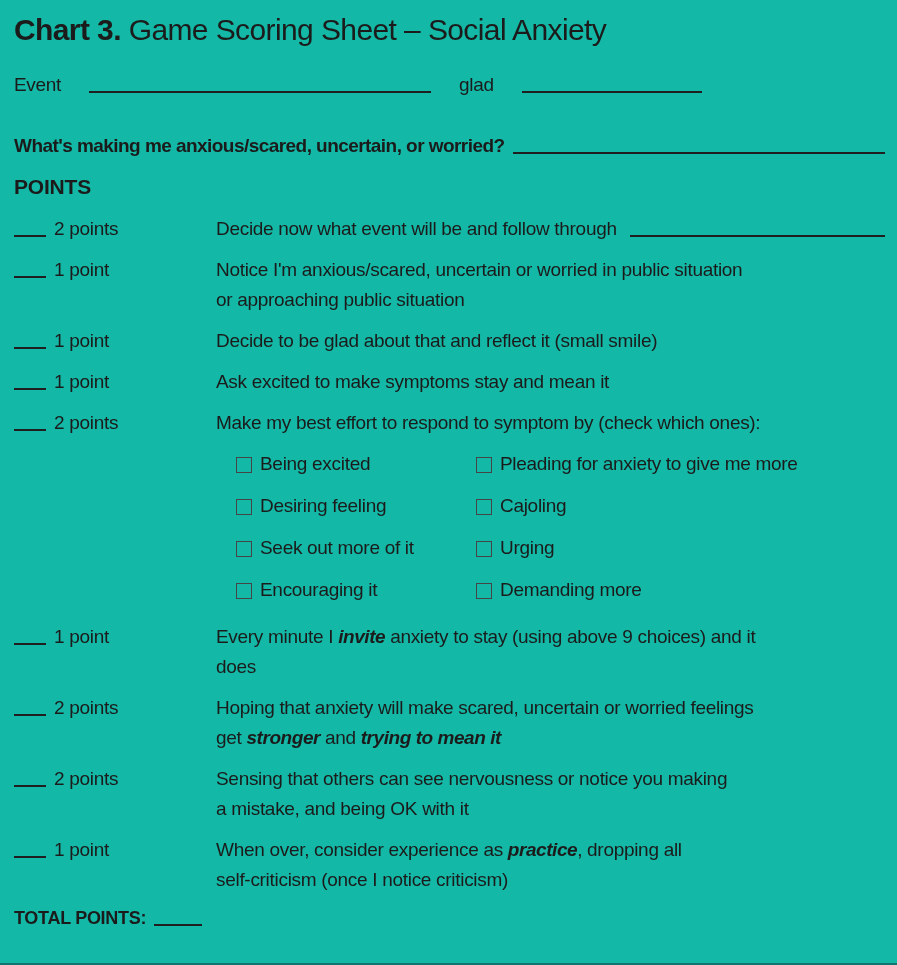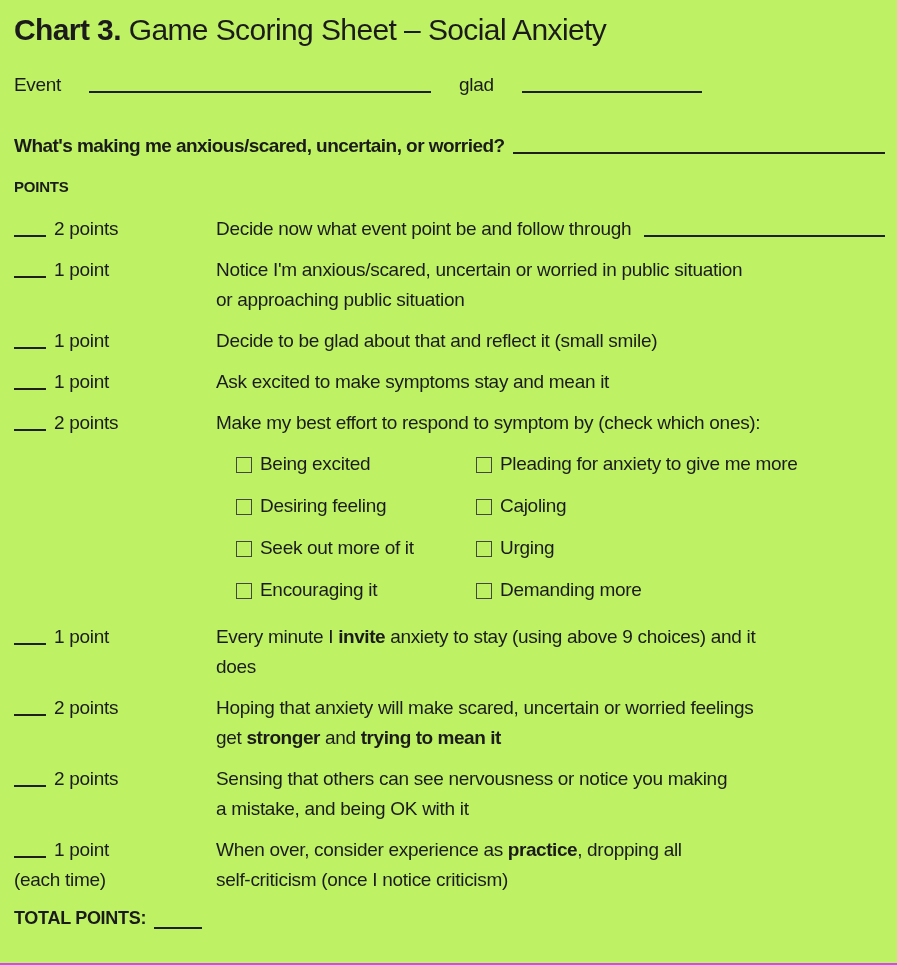--- a/index.html
+++ b/index.html
@@ -6,23 +6,23 @@
   html, body { background: #e3e3e3; }
   body {
     font-family: "Liberation Sans", sans-serif;
     color: #1b1b1b;
     letter-spacing: -0.3px;
   }
   .page {
     position: relative;
     width: 897px;
     height: 965px;
-    background: #bef264;
+    background: #14b8a6;
     padding: 10px 12px 0 14px;
-    border-bottom: 2px solid #d946ef;
+    border-bottom: 2px solid #0f766e;
     overflow: hidden;
   }
   h1.title {
     font-size: 30px;
     line-height: 36px;
     margin-top: 2px;
     font-weight: normal;
     letter-spacing: -0.6px;
     white-space: nowrap;
   }
@@ -45,38 +45,38 @@
     top: 2px;
   }
   .blank.grow { flex: 1 1 auto; min-width: 40px; }
   .w342 { width: 342px; margin: 0 8px 0 8px; }
   .w180 { width: 180px; margin-left: 8px; }
   .w32  { width: 32px; margin-right: 8px; }
   .w48  { width: 48px; margin-left: 8px; }
   .blank.grow { margin-left: 8px; }
   .points-header {
     margin-top: 18px;
-    font-size: 15px;
+    font-size: 21px;
     line-height: 22px;
     font-weight: bold;
     letter-spacing: -0.2px;
   }
   .rows { margin-top: 16px; }
   .row {
     display: flex;
     align-items: flex-start;
     margin-bottom: 11px;
     font-size: 19px;
     line-height: 30px;
   }
   .pts { width: 202px; flex: 0 0 202px; }
   .pts-note { line-height: 30px; }
   .desc { flex: 1 1 auto; white-space: pre-line; }
   .desc.flexline { display: flex; align-items: baseline; white-space: pre; }
-  .desc b { letter-spacing: -0.45px; }
+  .desc b { letter-spacing: -0.45px; font-style: italic; }
   .cbgrid { margin: 3px 0 17px 202px; }
   .cbrow { display: flex; margin-bottom: 12px; }
   .cbcell {
     display: flex;
     align-items: center;
     font-size: 19px;
     line-height: 30px;
   }
   .cbcell.col1 { width: 260px; flex: 0 0 260px; padding-left: 20px; }
   .cbbox {
@@ -84,21 +84,21 @@
     height: 16px;
     border: 1.5px solid #454545;
     background: transparent;
     margin-right: 8px;
     flex: 0 0 16px;
     position: relative;
     top: 1px;
   }
   .total-line {
     display: flex;
-    align-items: center;
+    align-items: flex-start;
     margin-top: 7px;
     font-size: 18px;
     line-height: 24px;
     font-weight: bold;
   }
 </style>
 </head>
 <body>
 
 <div class="page">
@@ -117,21 +117,21 @@
     <span class="blank grow"></span>
   </div>
 
   <div class="points-header">POINTS</div>
 
   <div class="rows" id="rows">
       <div class="row">
         <div class="pts">
           <div class="pts-line"><span class="blank w32"></span><span class="ptxt">2 points</span></div>
         </div>
-        <div class="desc flexline"><span class="seg">Decide now what event point be and follow through </span><span class="blank grow"></span></div>
+        <div class="desc flexline"><span class="seg">Decide now what event will be and follow through </span><span class="blank grow"></span></div>
       </div>
       <div class="row">
         <div class="pts">
           <div class="pts-line"><span class="blank w32"></span><span class="ptxt">1 point</span></div>
         </div>
         <div class="desc"><span class="seg">Notice I'm anxious/scared, uncertain or worried in public situation
 or approaching public situation</span></div>
       </div>
       <div class="row">
         <div class="pts">
@@ -210,21 +210,20 @@
       <div class="row">
         <div class="pts">
           <div class="pts-line"><span class="blank w32"></span><span class="ptxt">2 points</span></div>
         </div>
         <div class="desc"><span class="seg">Sensing that others can see nervousness or notice you making
 a mistake, and being OK with it</span></div>
       </div>
       <div class="row">
         <div class="pts">
           <div class="pts-line"><span class="blank w32"></span><span class="ptxt">1 point</span></div>
-          <div class="pts-note">(each time)</div>
         </div>
         <div class="desc"><span class="seg">When over, consider experience as </span><b class="seg">practice</b><span class="seg">, dropping all
 self-criticism (once I notice criticism)</span></div>
       </div>
     </div>
 
   <div class="total-line">
     <span>TOTAL POINTS:</span>
     <span class="blank w48"></span>
   </div>

